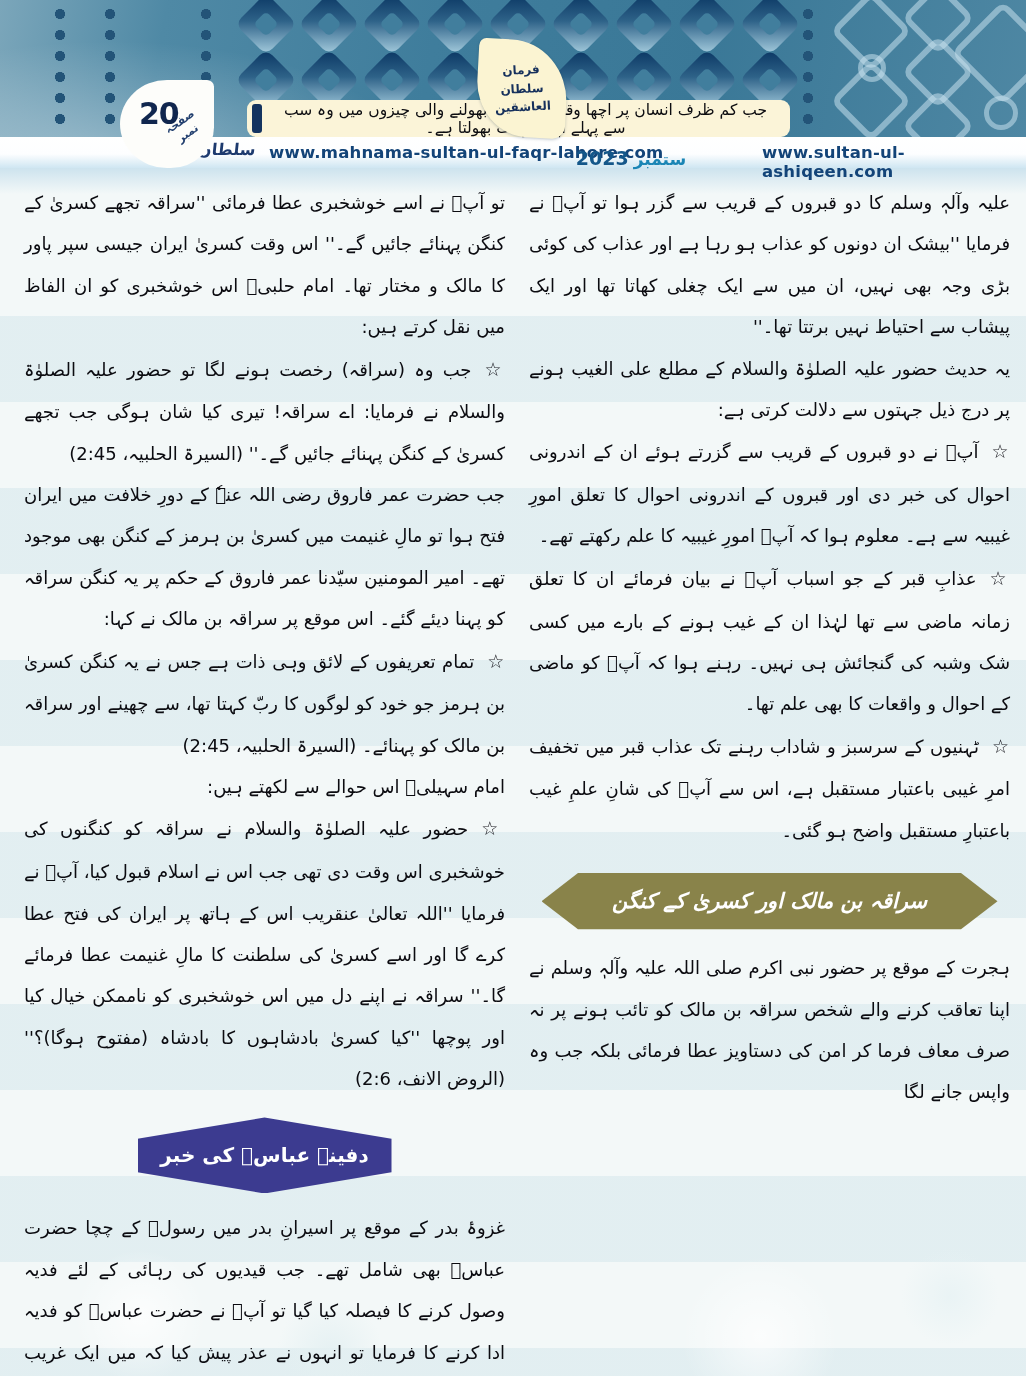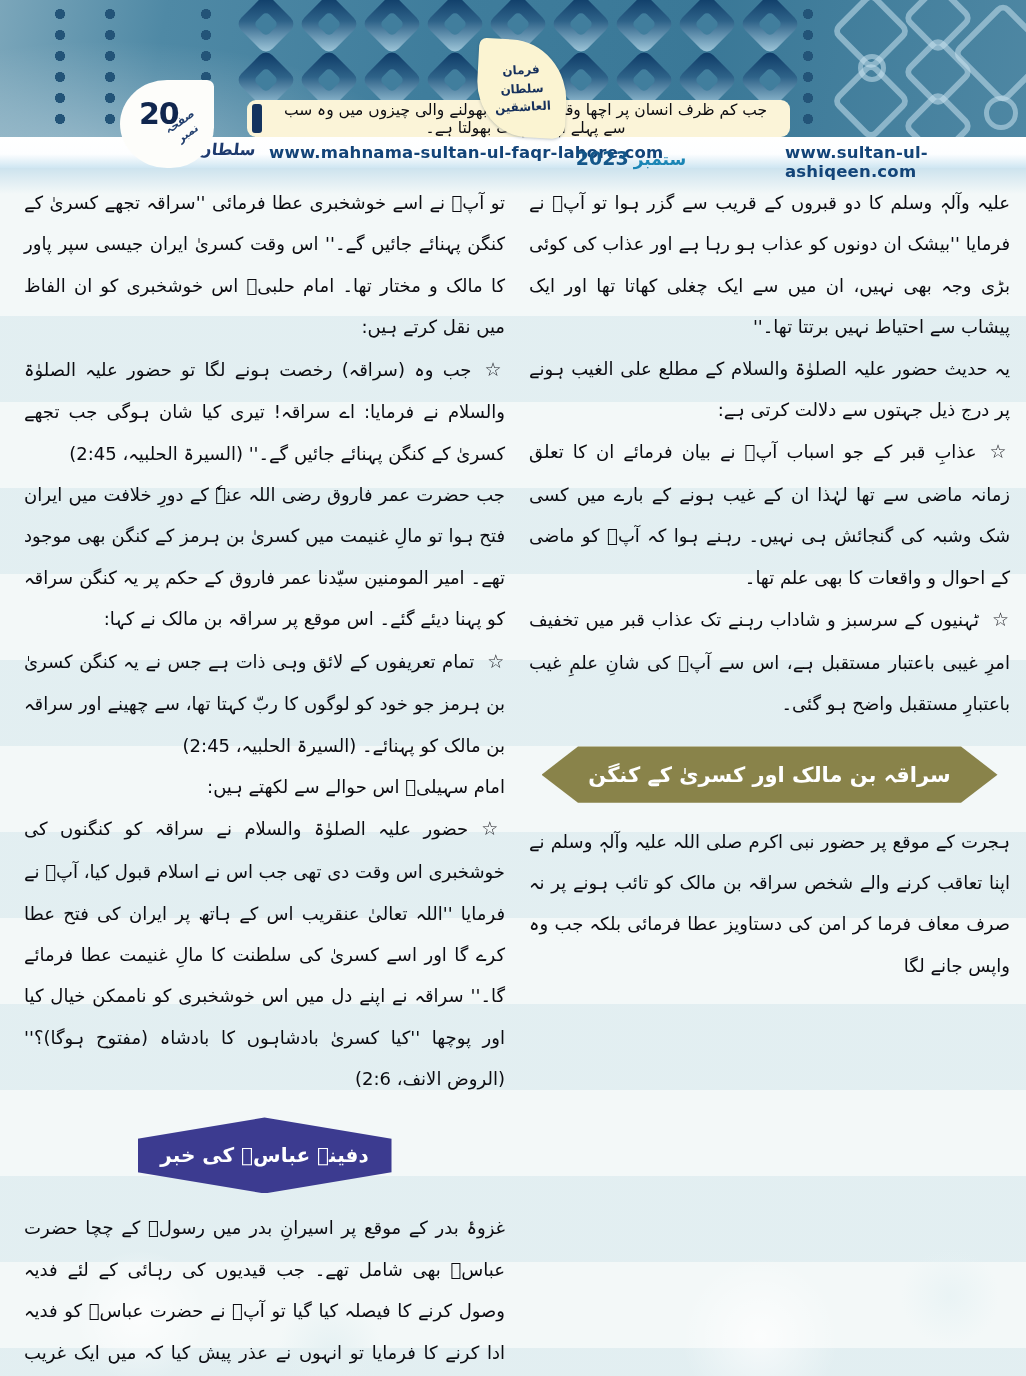--- a/index.html
+++ b/index.html
@@ -38,21 +38,21 @@
          border-radius:9px;z-index:3;display:flex;align-items:center;}
   .q-accent{position:absolute;left:5px;top:4px;height:29px;width:10px;background:#14335f;border-radius:3px;}
   .quote .q-text{flex:1;direction:rtl;text-align:center;font-size:15.5px;color:#0c0c10;
                  padding:0 14px 0 28px;font-weight:500;}
 
   .urlstrip{position:absolute;top:137px;left:0;width:1026px;height:31px;z-index:2;
             background:linear-gradient(180deg,#ffffff 0%,#fdfeff 55%,#cfe6f2 100%);}
   .logo{position:absolute;left:148px;top:3px;font-size:16px;font-weight:bold;color:#1d3a6e;
         transform:skewX(-6deg);direction:rtl;}
   .url{position:absolute;top:6px;font-size:16.5px;font-weight:bold;color:#134478;letter-spacing:.2px;margin-left:33px;}
-  .url.l{left:236px}.url.r{left:752px}
+  .url.l{left:236px}.url.r{left:729px}
   .date{position:absolute;left:540px;top:3px;width:182px;text-align:center;direction:rtl;margin-top:7px;}
   .date .m{color:#1a85b5;font-size:17px;font-weight:bold;}
   .date .y{color:#14578a;font-size:19px;font-weight:bold;}
 
   
   .fade{position:absolute;top:168px;left:0;width:100%;height:26px;
         background:linear-gradient(180deg,#cde3ee,rgba(243,248,248,0));}
   .stripes{position:absolute;top:230px;left:0;width:100%;height:1146px;
         background:repeating-linear-gradient(180deg,rgba(210,229,235,0) 0 86px,rgba(206,227,233,.45) 86px 172px);}
   .flora{position:absolute;left:0;bottom:0;width:100%;height:230px;
@@ -64,21 +64,21 @@
 
   .main{position:absolute;top:176px;left:0;width:1026px;box-sizing:border-box;
         padding:6px 16px 0;display:flex;gap:24px;direction:rtl;}
   .col{width:481px;direction:rtl;text-align:justify;font-size:18px;line-height:2.3;color:#0b0b10;}
   .col p{margin:0;}
   .star-b{font-size:19px;margin-inline-end:13px;color:#15151c;}
 
   .sec{display:flex;align-items:center;justify-content:center;color:#fff;font-weight:bold;
        text-align:right;margin:18px auto 14px;}
   .sec.olive{width:456px;height:64px;background:#89834a;font-size:21px;
-       clip-path:polygon(0 50%,8% 6%,92% 6%,100% 50%,92% 94%,8% 94%);}
+       clip-path:polygon(0 50%,8% 6%,92% 6%,100% 50%,92% 94%,8% 94%);font-style:italic;}
   .sec.navy{width:254px;height:76px;background:#3c3b90;font-size:20px;
        clip-path:polygon(0 28%,50% 0,100% 28%,100% 72%,50% 100%,0 72%);}
 </style>
 </head>
 <body>
 
 <div class="page">
 
   <header class="hdr">
     <div class="dia-row r1">
@@ -145,20 +145,21 @@
 
   <div class="fade"></div>
   <div class="stripes"></div>
   <div class="flora"></div>
 
   <main class="main">
 
     <article class="col">
       <p><span>علیہ وآلہٖ وسلم کا دو قبروں کے قریب سے گزر ہوا تو آپؐ نے فرمایا ''بیشک ان دونوں کو عذاب ہو رہا ہے اور عذاب کی کوئی بڑی وجہ بھی نہیں، ان میں سے ایک چغلی کھاتا تھا اور ایک پیشاب سے احتیاط نہیں برتتا تھا۔''</span></p>
       <p><span>یہ حدیث حضور علیہ الصلوٰۃ والسلام کے مطلع علی الغیب ہونے پر درج ذیل جہتوں سے دلالت کرتی ہے:</span></p>
+      <p><span class="star-b">☆</span><span>آپؐ نے دو قبروں کے قریب سے گزرتے ہوئے ان کے اندرونی احوال کی خبر دی اور قبروں کے اندرونی احوال کا تعلق امورِ غیبیہ سے ہے۔ معلوم ہوا کہ آپؐ امورِ غیبیہ کا علم رکھتے تھے۔</span></p>
       <p><span class="star-b">☆</span><span>عذابِ قبر کے جو اسباب آپؐ نے بیان فرمائے ان کا تعلق زمانہ ماضی سے تھا لہٰذا ان کے غیب ہونے کے بارے میں کسی شک وشبہ کی گنجائش ہی نہیں۔ رہنے ہوا کہ آپؐ کو ماضی کے احوال و واقعات کا بھی علم تھا۔</span></p>
       <p><span class="star-b">☆</span><span>ٹہنیوں کے سرسبز و شاداب رہنے تک عذاب قبر میں تخفیف امرِ غیبی باعتبار مستقبل ہے، اس سے آپؐ کی شانِ علمِ غیب باعتبارِ مستقبل واضح ہو گئی۔</span></p>
       <h2 class="sec olive">
           <span>سراقہ بن مالک اور کسریٰ کے کنگن</span>
         </h2>
       <p><span>ہجرت کے موقع پر حضور نبی اکرم صلی اللہ علیہ وآلہٖ وسلم نے اپنا تعاقب کرنے والے شخص سراقہ بن مالک کو تائب ہونے پر نہ صرف معاف فرما کر امن کی دستاویز عطا فرمائی بلکہ جب وہ واپس جانے لگا</span></p>
     </article>
 
     <article class="col">
       <p><span>تو آپؐ نے اسے خوشخبری عطا فرمائی ''سراقہ تجھے کسریٰ کے کنگن پہنائے جائیں گے۔'' اس وقت کسریٰ ایران جیسی سپر پاور کا مالک و مختار تھا۔ امام حلبیؒ اس خوشخبری کو ان الفاظ میں نقل کرتے ہیں:</span></p>

